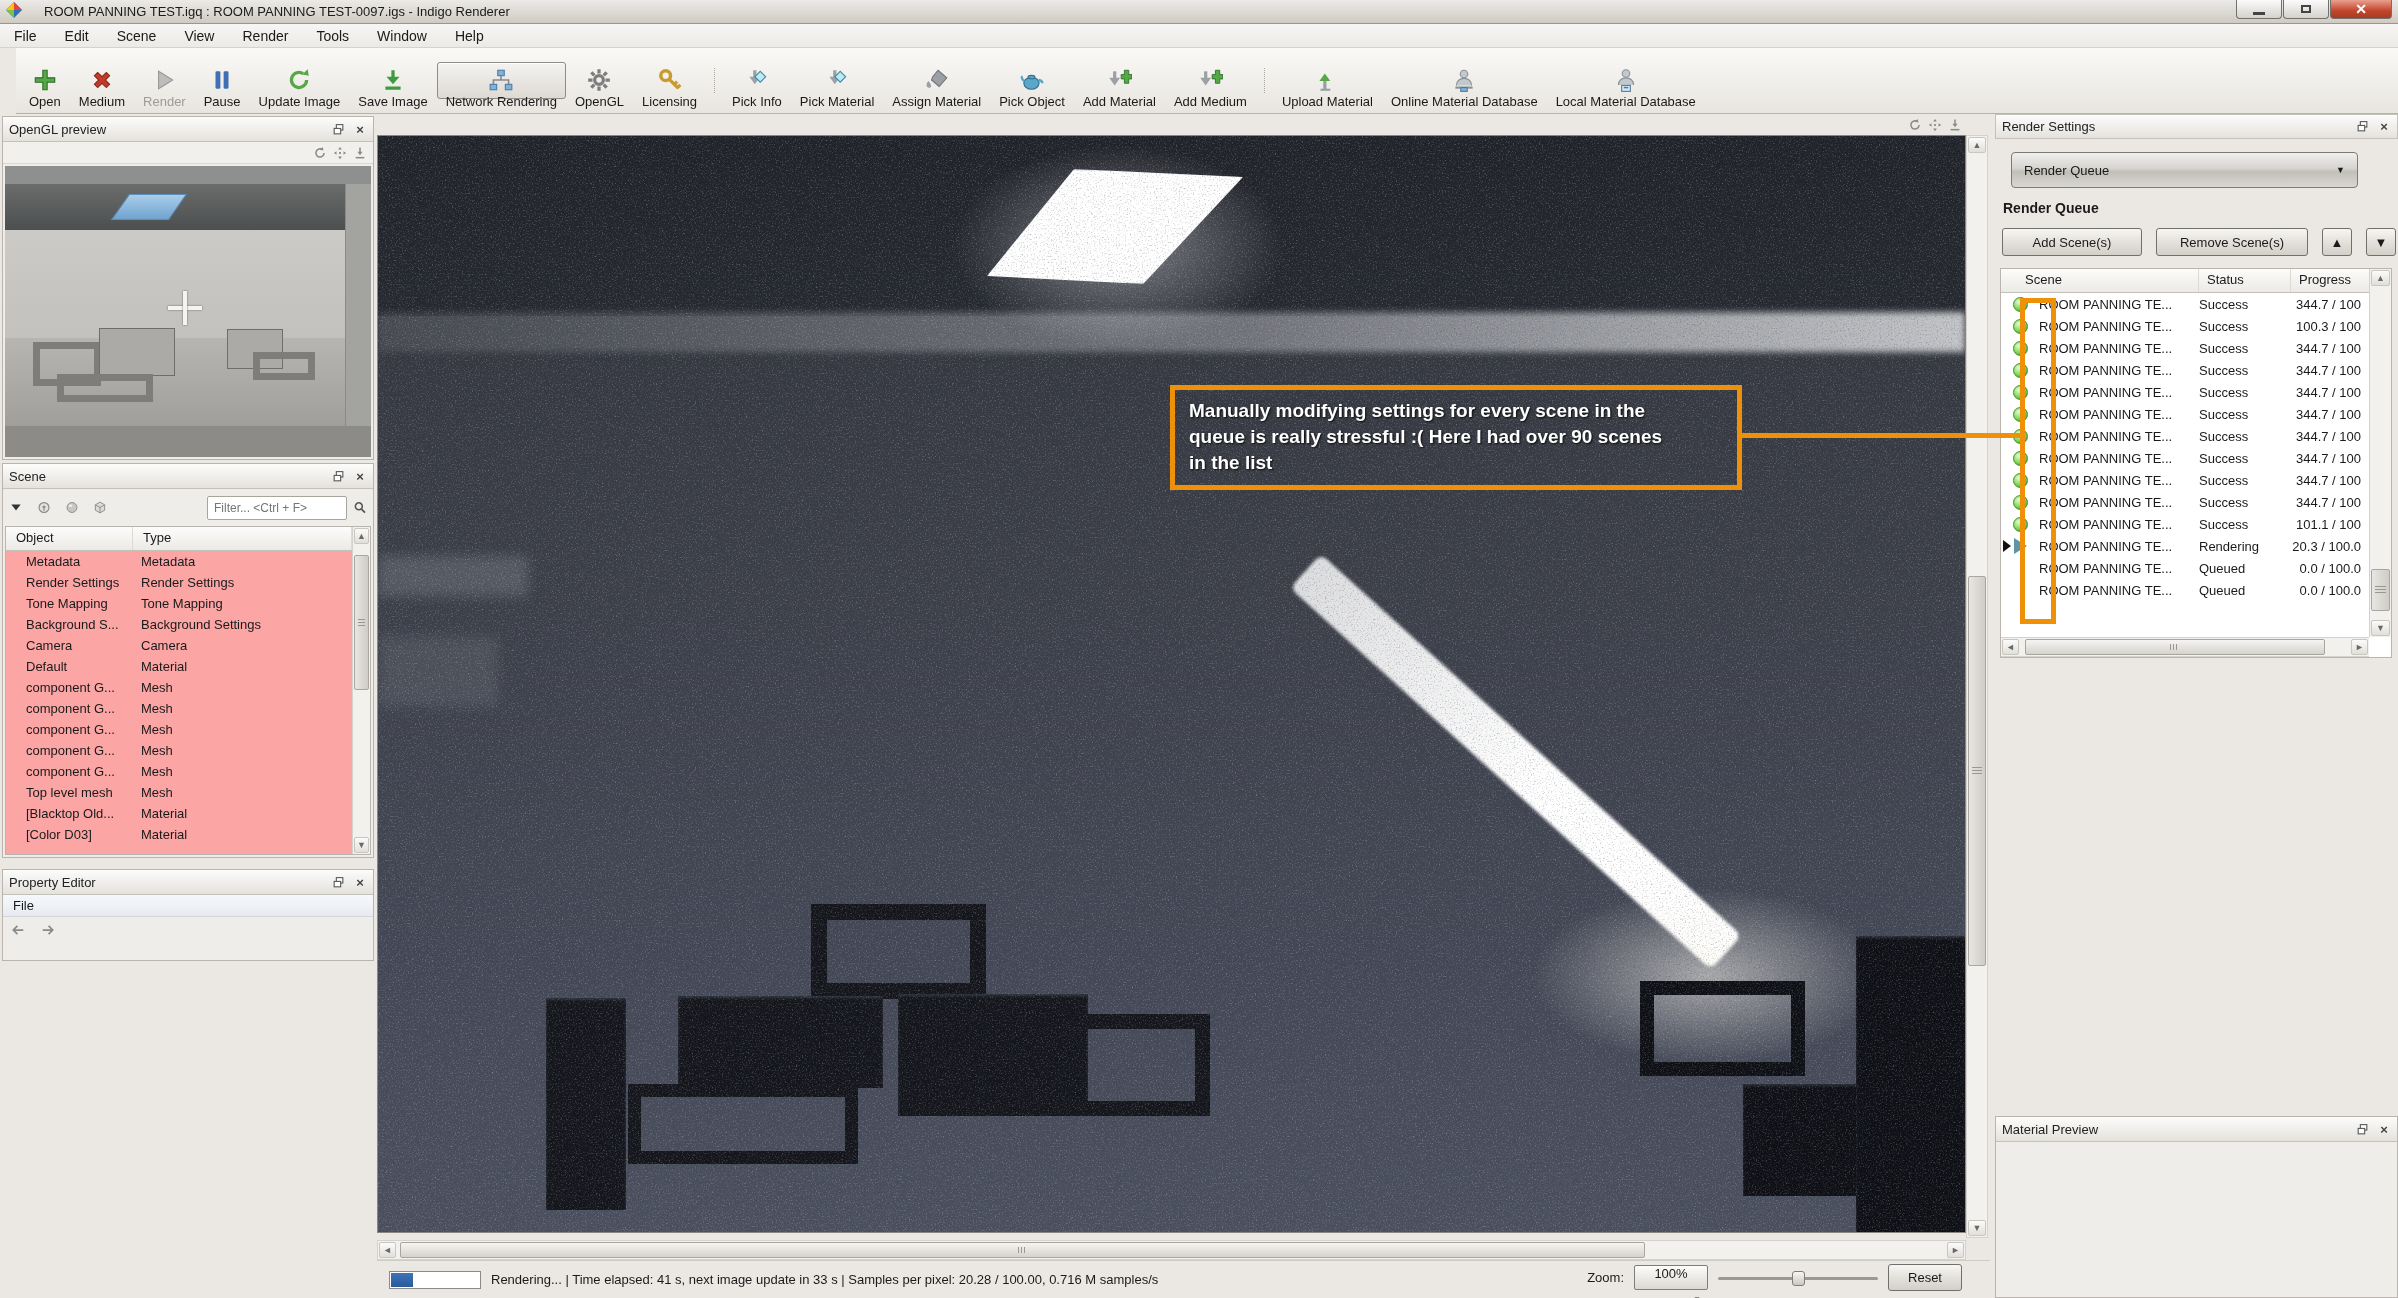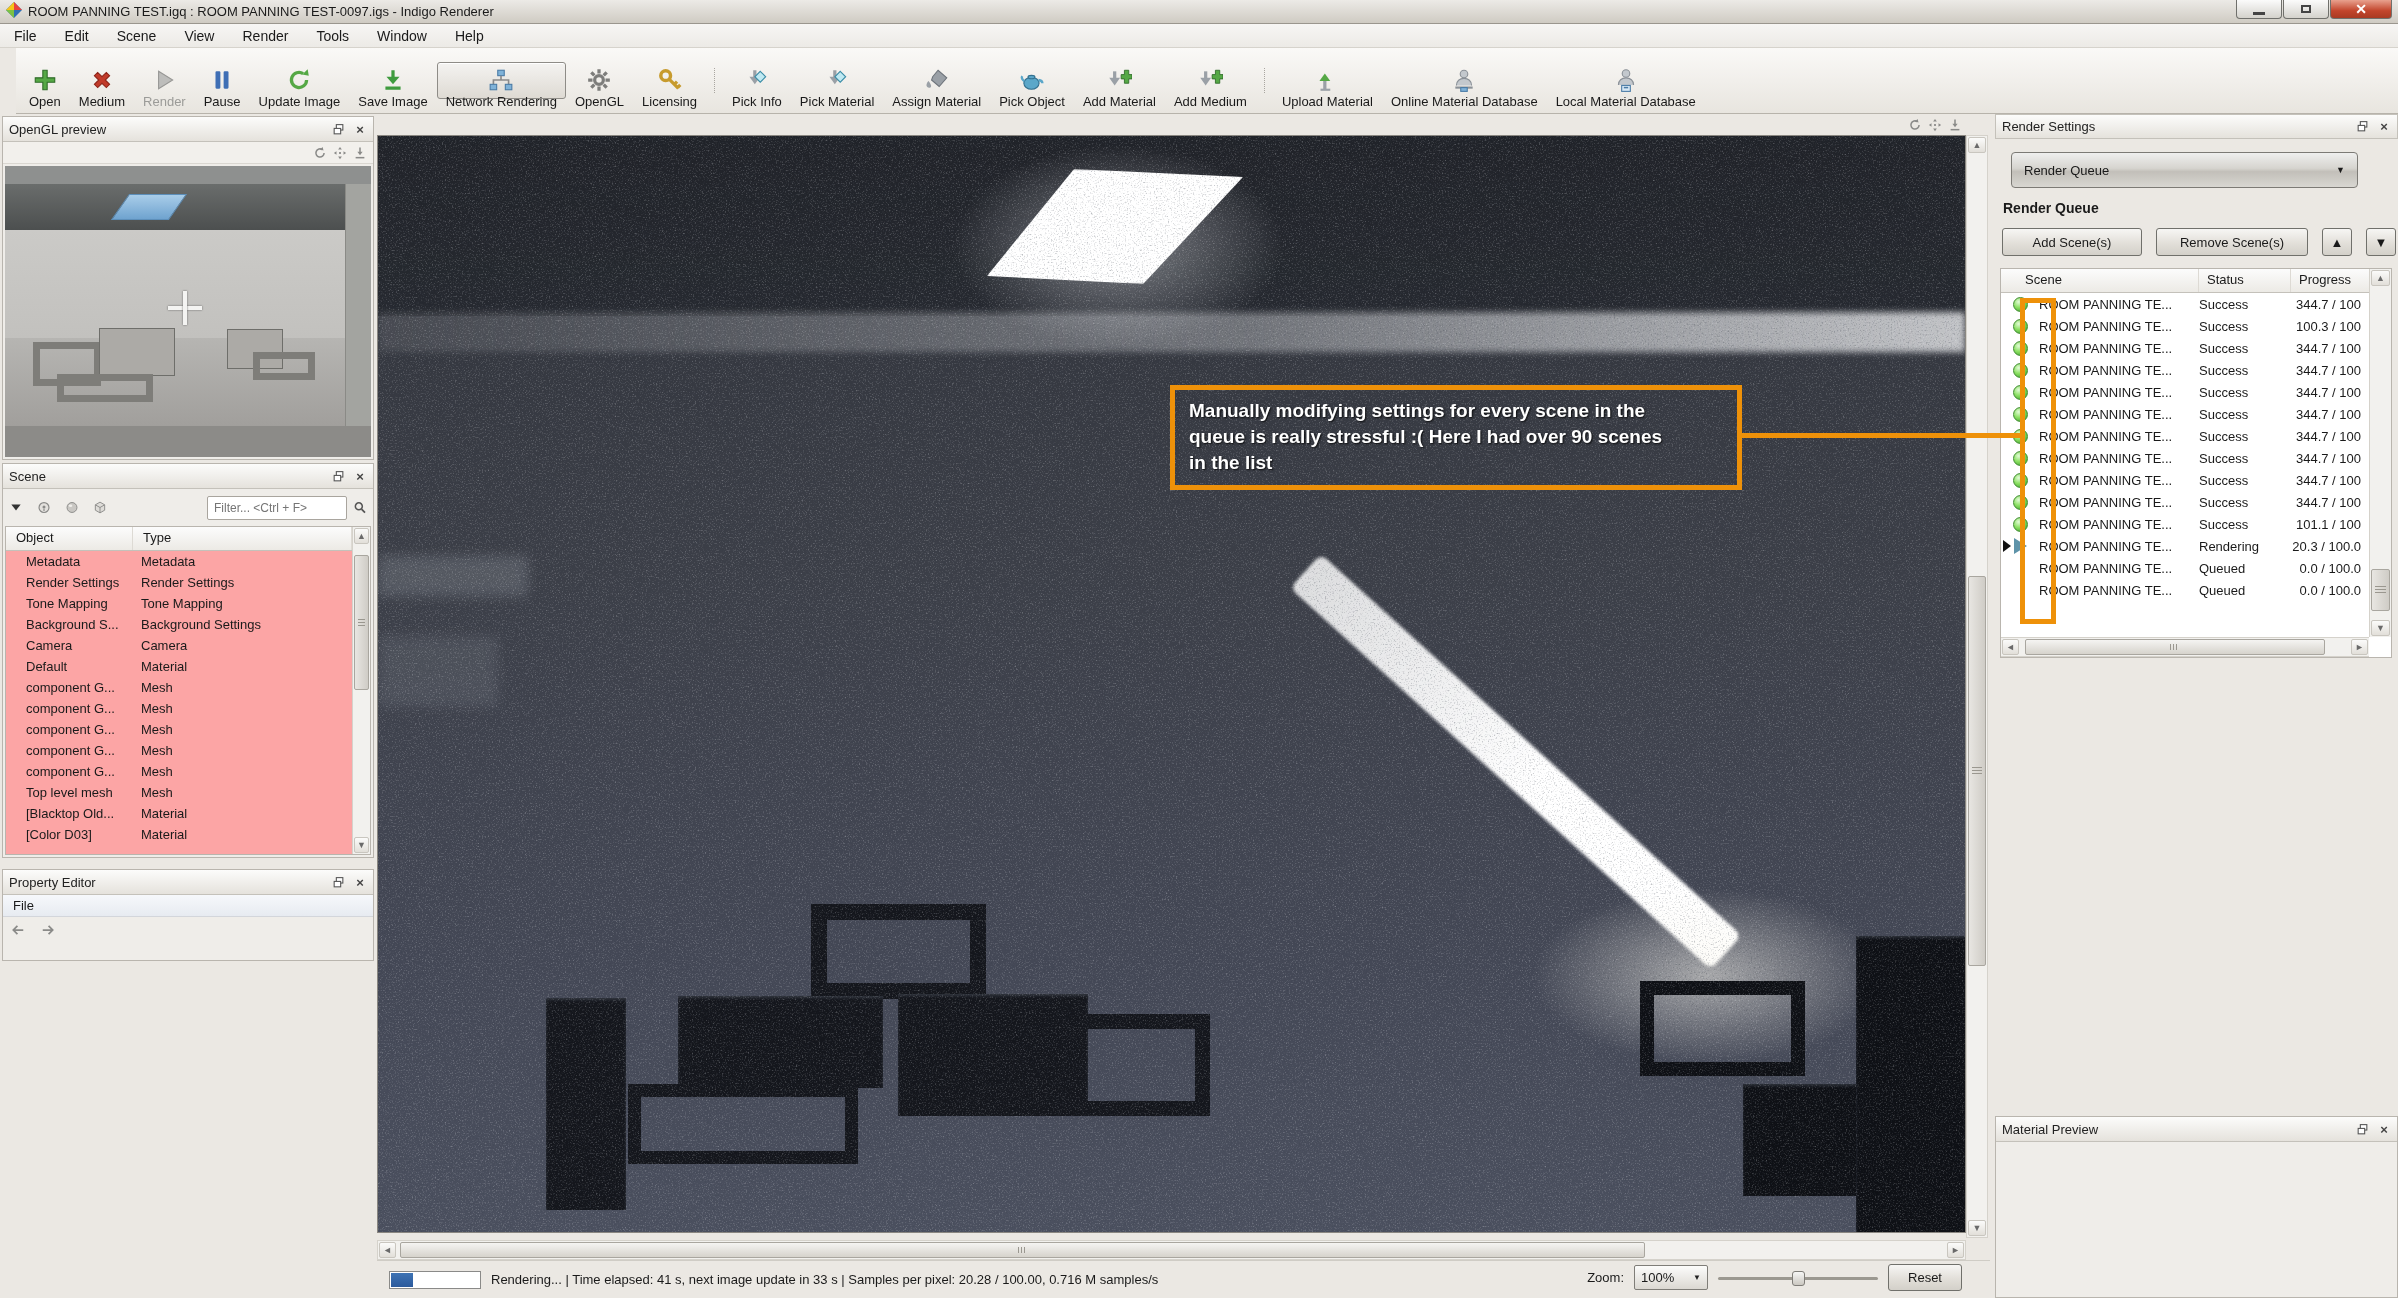--- a/index.html
+++ b/index.html
@@ -3,21 +3,21 @@
 <meta charset="utf-8">
 <style>
 * { box-sizing: border-box; margin: 0; padding: 0; }
 html,body { width: 2398px; height: 1298px; }
 body { position: relative; overflow: hidden; background:#EBE8E3; font-family:"Liberation Sans",sans-serif; color:#1a1a1a; }
 
 
 .titlebar { position:absolute; left:0; top:0; width:2398px; height:24px;
   background:linear-gradient(#ECEAE6,#CFCBC3); border-bottom:1px solid #9a968e;
   display:flex; align-items:center; padding-left:6px; font-size:13px; }
-.titlebar .apptitle { margin-left:6px; }
+.titlebar .apptitle { margin-left:22px; }
 .winbtns { position:absolute; right:6px; top:0; display:flex; gap:1px; }
 .winbtn { width:46px; height:19px; border:1px solid #70706c; border-top:none;
   border-radius:0 0 4px 4px; background:linear-gradient(#FBFBFB,#D4D2CC);
   display:flex; align-items:center; justify-content:center; font-size:12px; color:#333; }
 .winbtn .minbar { width:12px; height:3px; background:#444; margin-top:8px; }
 .winbtn .maxbox { width:10px; height:8px; border:2px solid #444; }
 .winbtn.closebtn { width:62px; background:linear-gradient(#E8A18E,#C2452C 60%,#A93A22);
   color:#fff; font-weight:bold; font-size:14px; }
 
 .menubar { position:absolute; left:0; top:24px; width:2398px; height:24px;
@@ -123,21 +123,21 @@
 .noisewrap svg { width:100%; height:100%; display:block; }
 
 .vscroll2 { position:absolute; left:1589px; top:21px; width:22px; height:1103px;
   background:#F2F1EE; border:1px solid #D5D2CB; }
 .statusrow { position:absolute; left:0; top:1146px; width:1613px; height:38px;
   border-top:1px solid #CFCCC5; display:flex; align-items:center; padding-left:12px; font-size:13px; }
 .progress { width:92px; height:18px; border:1px solid #8a8a88; background:#fff; margin-right:10px; position:relative; }
 .progress .fill { position:absolute; left:1px; top:1px; bottom:1px; background:linear-gradient(#3E73B4,#2B5A9C); }
 .zoomctl { position:absolute; right:28px; top:1150px; display:flex; align-items:center; gap:10px; font-size:13px; }
 .zoomdd { width:74px; height:25px; border:1px solid #7f7d78; border-radius:2px;
-  background:linear-gradient(#FCFCFB,#DBD8D2); display:flex; align-items:center; padding:0 6px; gap:14px; }
+  background:linear-gradient(#FCFCFB,#DBD8D2); display:flex; align-items:center; padding:0 6px; gap:14px;flex-direction:column; }
 .zoomdd .ddarrow { margin-left:auto; font-size:8px; color:#222; }
 .slider { position:relative; width:160px; height:18px; }
 .slider .track { position:absolute; left:0; right:0; top:8px; height:3px; background:#9b9890; border-radius:2px; }
 .slider .handle { position:absolute; left:74px; top:2px; width:13px; height:15px;
   background:linear-gradient(#F6F6F5,#CBC8C1); border:1px solid #7f7d78; border-radius:3px; }
 .btn { border:1px solid #70706b; border-radius:3px; background:linear-gradient(#F7F6F4,#E2DFD9 55%,#D3D0C9);
   font-size:13px; font-family:"Liberation Sans",sans-serif; display:flex; align-items:center; justify-content:center; color:#1a1a1a; }
 
 
 #right { position:absolute; left:1995px; top:114px; width:403px; height:1184px; }

